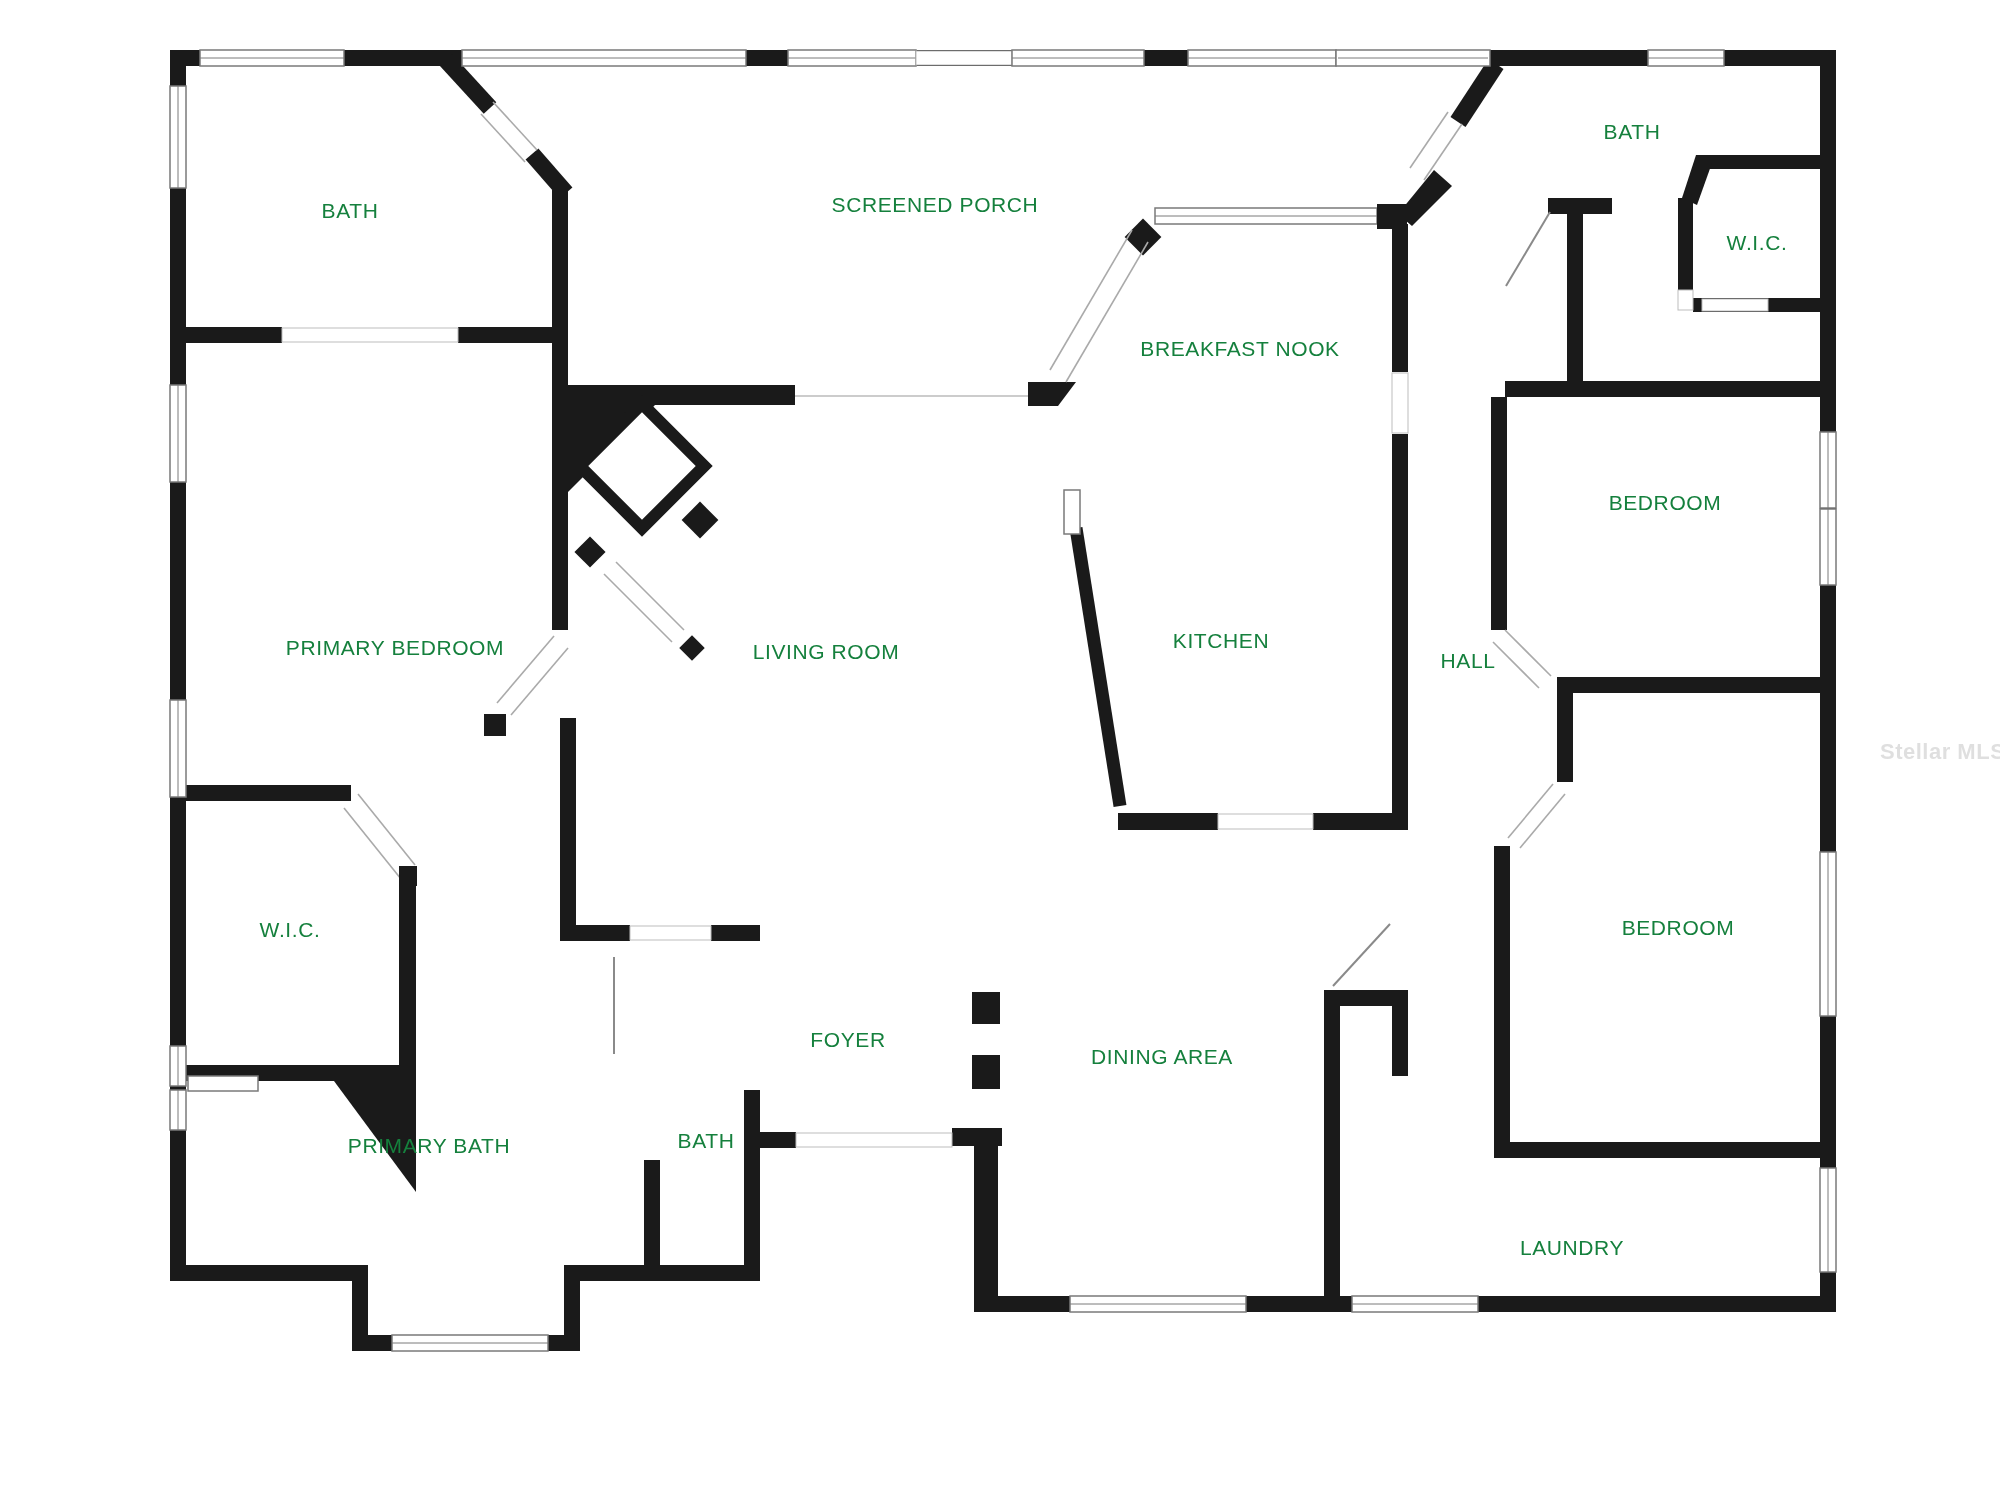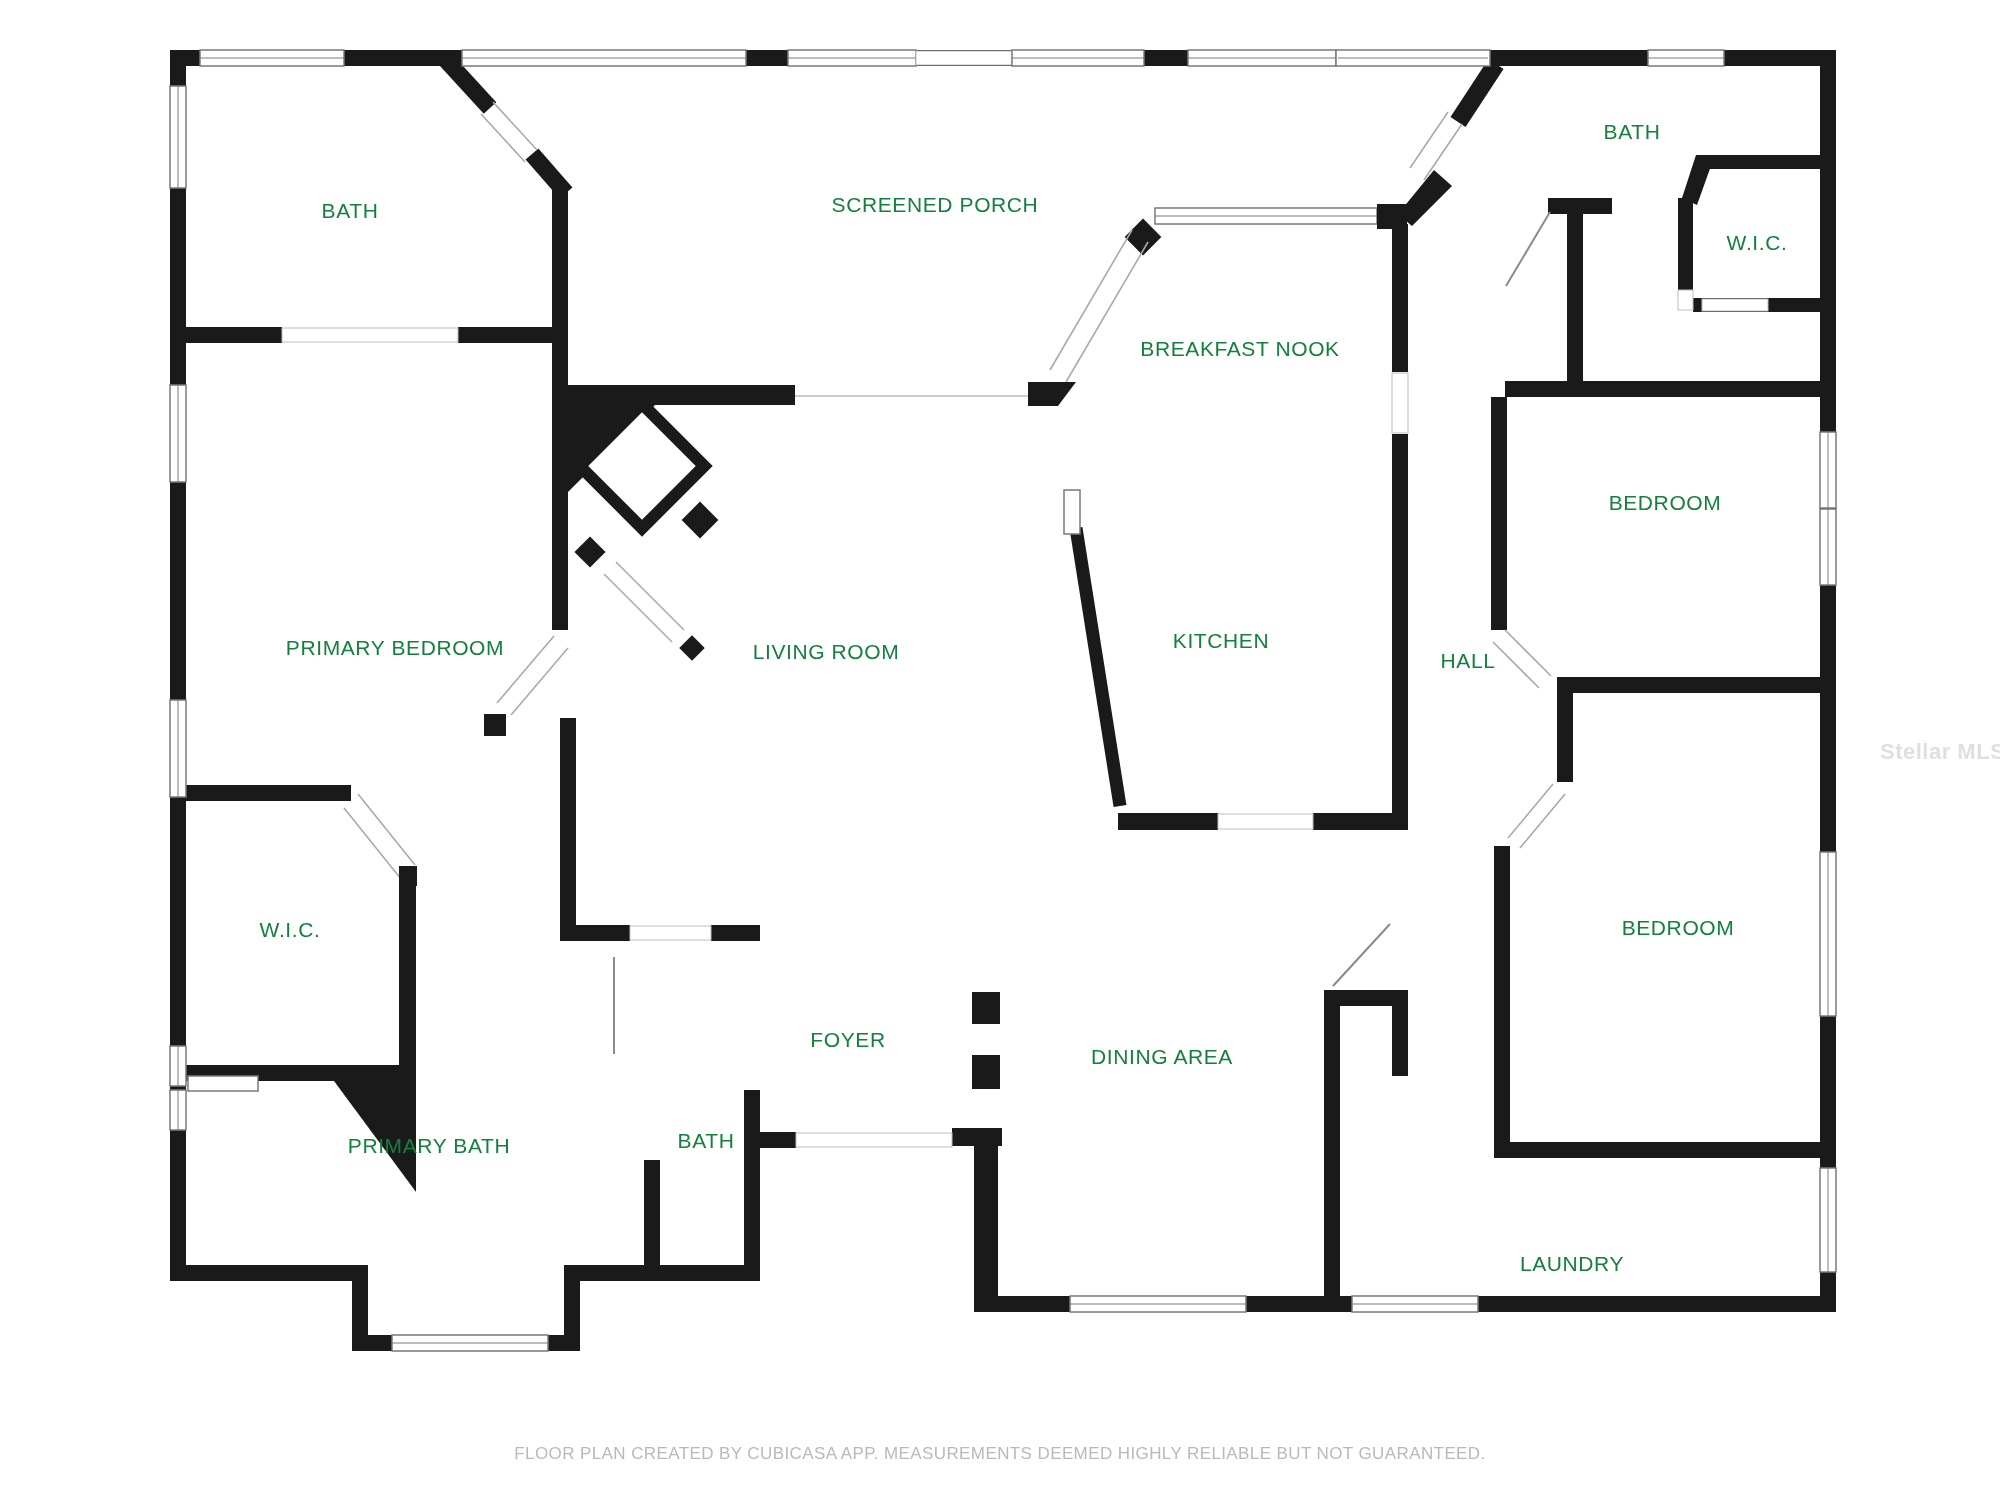--- a/index.html
+++ b/index.html
@@ -235,17 +235,16 @@
   <div class="room-label" style="left: 395px; top: 648px;">PRIMARY BEDROOM</div>
   <div class="room-label" style="left: 826px; top: 652px;">LIVING ROOM</div>
   <div class="room-label" style="left: 1221px; top: 641px; text-align: right;">KITCHEN</div>
   <div class="room-label" style="left: 1468px; top: 661px;">HALL</div>
   <div class="room-label" style="left: 1678px; top: 928px;">BEDROOM</div>
   <div class="room-label" style="left: 290px; top: 930px;">W.I.C.</div>
   <div class="room-label" style="left: 848px; top: 1040px;">FOYER</div>
   <div class="room-label" style="left: 1162px; top: 1057px;">DINING AREA</div>
   <div class="room-label" style="left: 429px; top: 1146px;">PRIMARY BATH</div>
   <div class="room-label" style="left: 706px; top: 1141px;">BATH</div>
-  <div class="room-label" style="left: 1572px; top: 1248px; margin-top: 16px;">LAUNDRY</div>
+  <div class="room-label" style="left: 1572px; top: 1248px;">LAUNDRY</div>
 
   <div class="watermark" style="left: 1880px; top: 752px;">Stellar MLS</div>
-  <div class="footer">FLOOR PLAN CREATED BY CUBICASA APP. MEASUREMENTS DEEMED HIGHLY RELIABLE BUT NOT GUARANTEED.</div>
 </div>
 
 </body></html>

